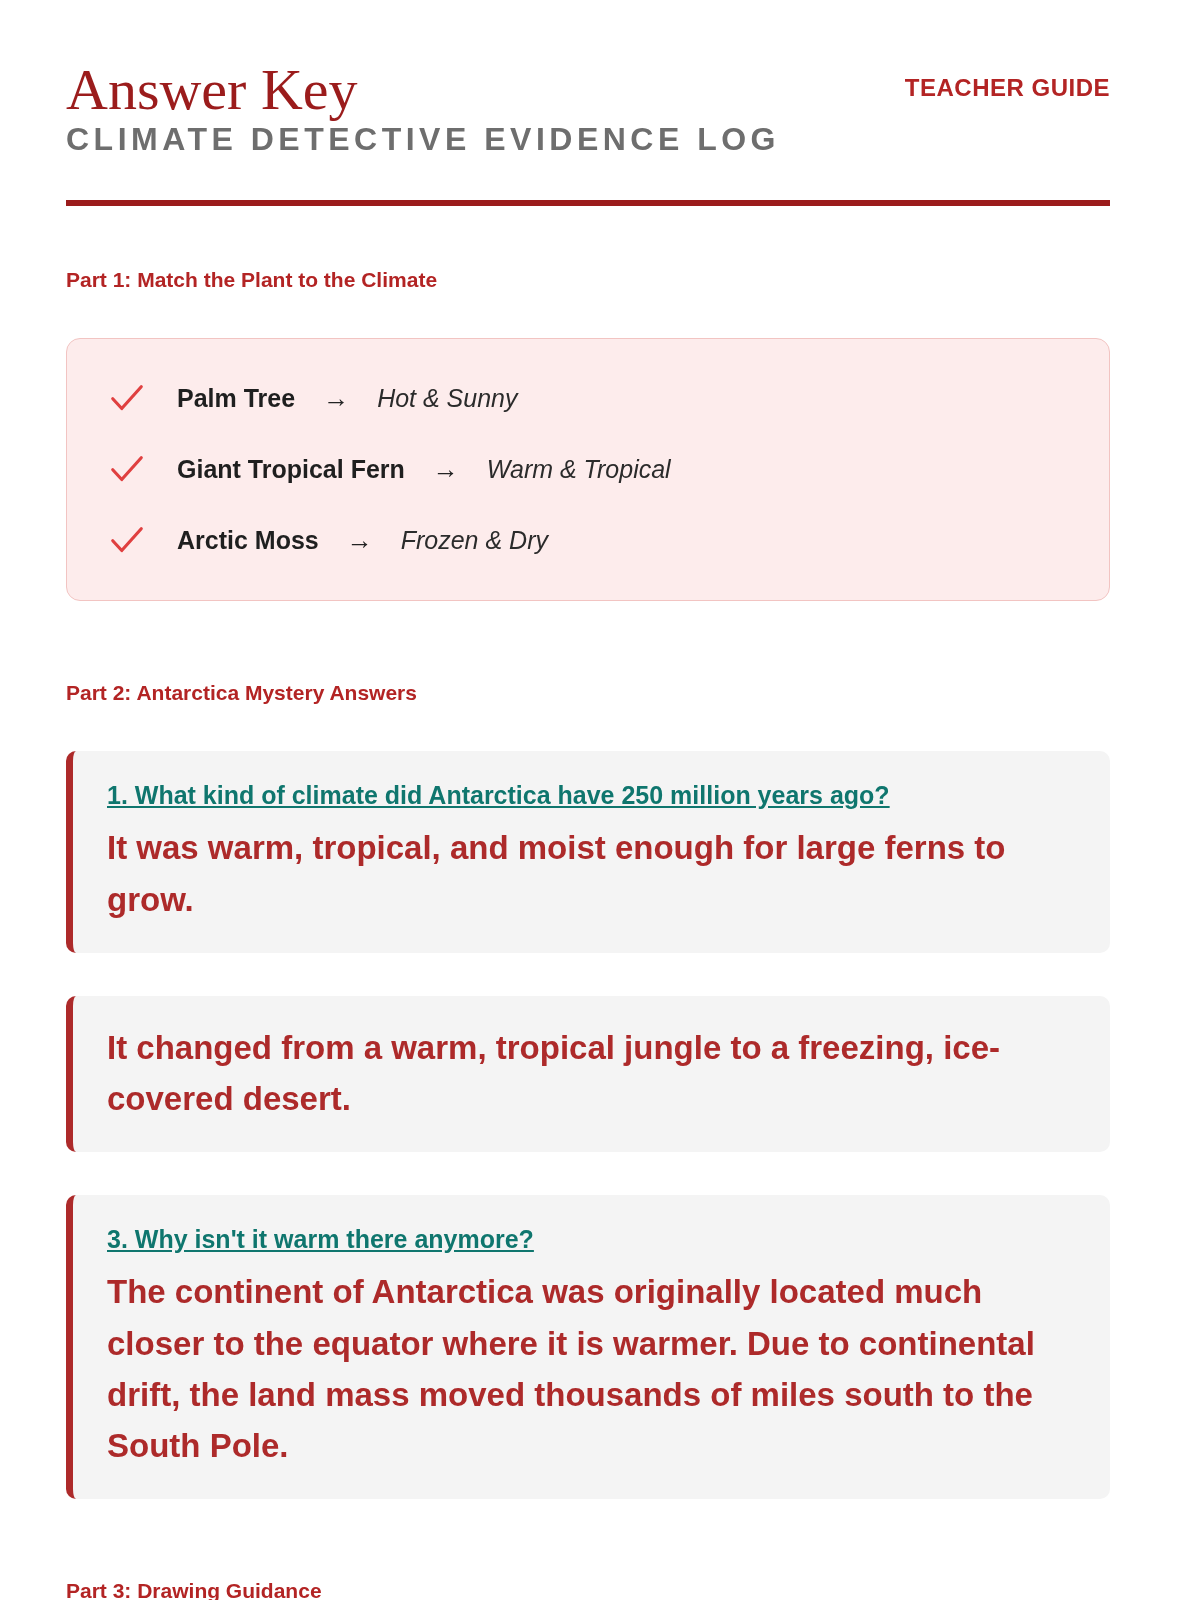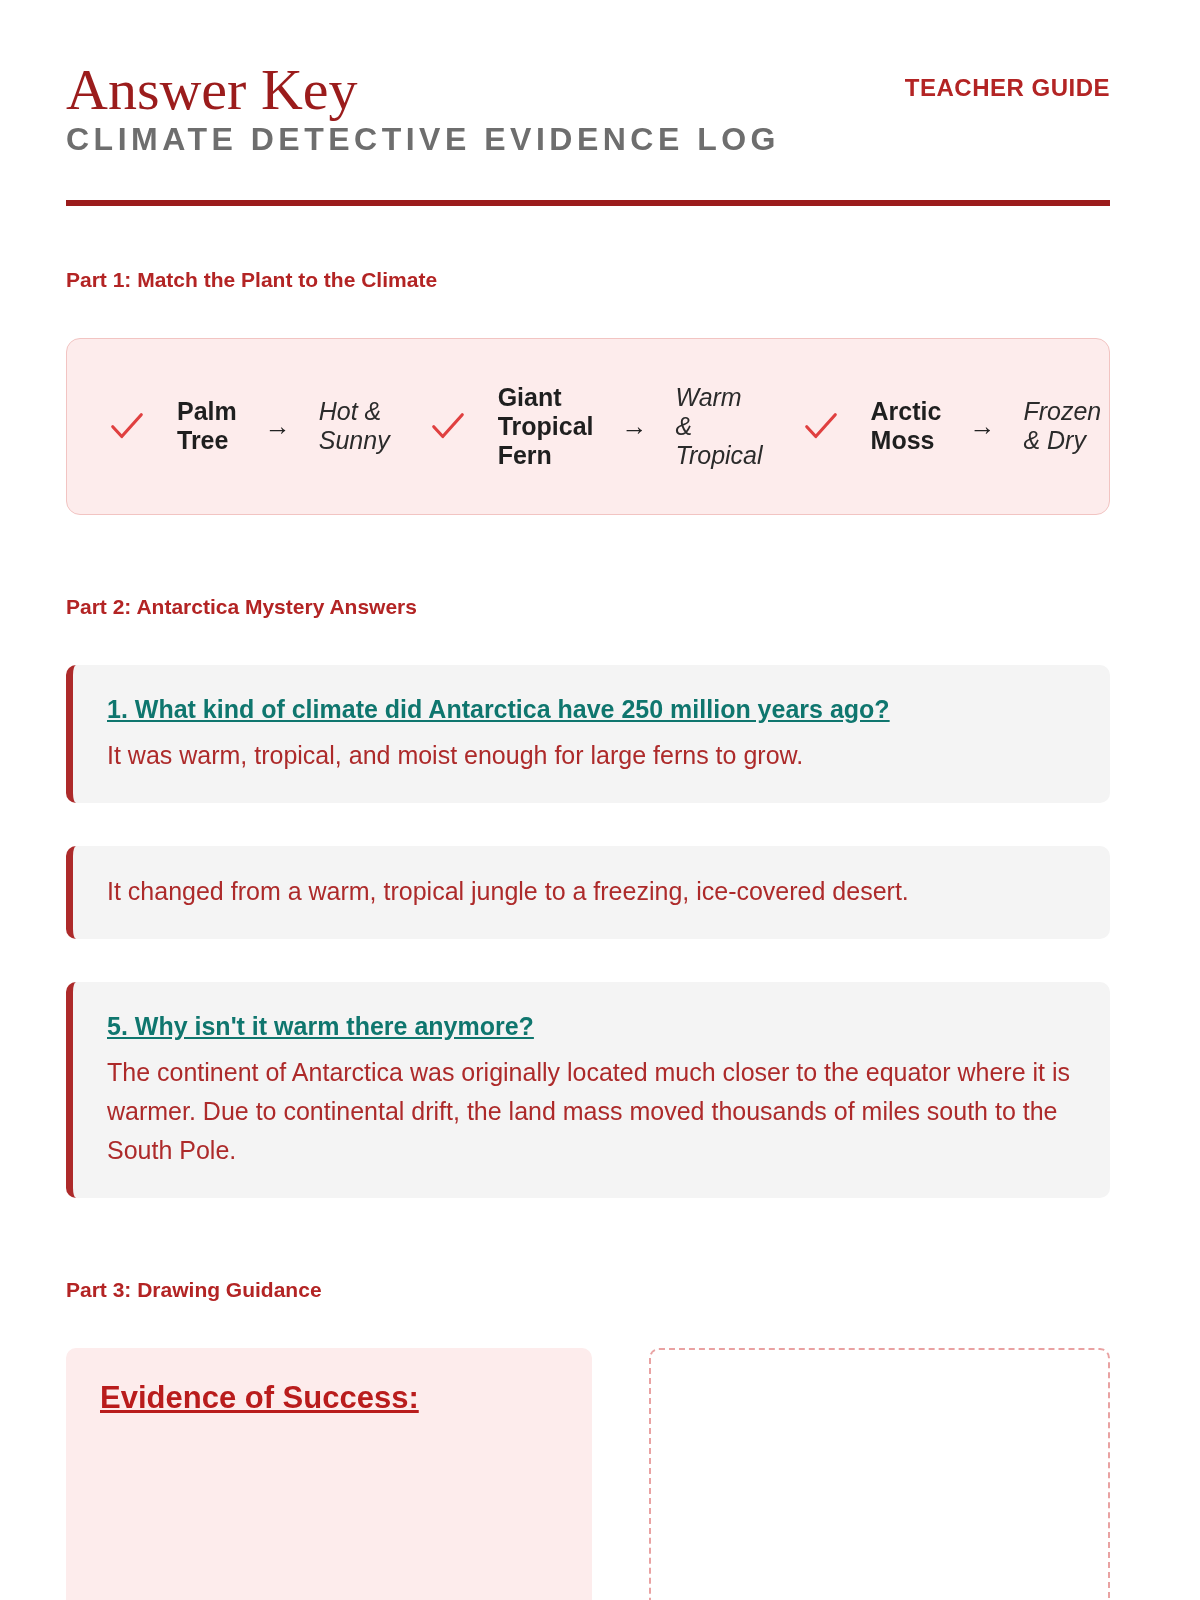--- a/index.html
+++ b/index.html
@@ -70,21 +70,21 @@
   }
   .part-heading.first { margin-top: 62px; }
 
   
   .match-box {
     background: var(--pink-bg);
     border: 1.5px solid var(--pink-border);
     border-radius: 14px;
     padding: 44px 42px;
     display: flex;
-    flex-direction: row;
+    flex-direction: column;
     gap: 40px;
   }
   .match-row {
     display: flex;
     align-items: center;
     font-size: 25px;
   }
   .check {
     color: var(--check-red);
     width: 36px;
@@ -120,23 +120,24 @@
   }
   .qa-question {
     font-weight: 700;
     font-size: 25px;
     line-height: 1.5;
     color: #0f766e;
     margin-bottom: 8px;
     text-decoration: underline;
   }
   .qa-answer {
-    font-size: 25px;
+    font-size: 33px;
     line-height: 1.55;
     color: var(--answer-red);
+    font-weight: bold;
   }
 
   
   .columns {
     display: flex;
     gap: 57px;
     align-items: stretch;
   }
   .evidence-box {
     flex: 1;
@@ -220,21 +221,21 @@
     <div class="qa-box">
       <div class="qa-question">1. What kind of climate did Antarctica have 250 million years ago?</div>
       <div class="qa-answer">It was warm, tropical, and moist enough for large ferns to grow.</div>
     </div>
 
     <div class="qa-box">
       <div class="qa-answer">It changed from a warm, tropical jungle to a freezing, ice-covered desert.</div>
     </div>
 
     <div class="qa-box">
-      <div class="qa-question">5. Why isn't it warm there anymore?</div>
+      <div class="qa-question">3. Why isn't it warm there anymore?</div>
       <div class="qa-answer">The continent of Antarctica was originally located much closer to the equator where it is warmer. Due to continental drift, the land mass moved thousands of miles south to the South Pole.</div>
     </div>
   </section>
 
   <section>
     <h2 class="part-heading">Part 3: Drawing Guidance</h2>
     <div class="columns">
 
       <div class="evidence-box">
         <div class="evidence-title">Evidence of Success:</div>

